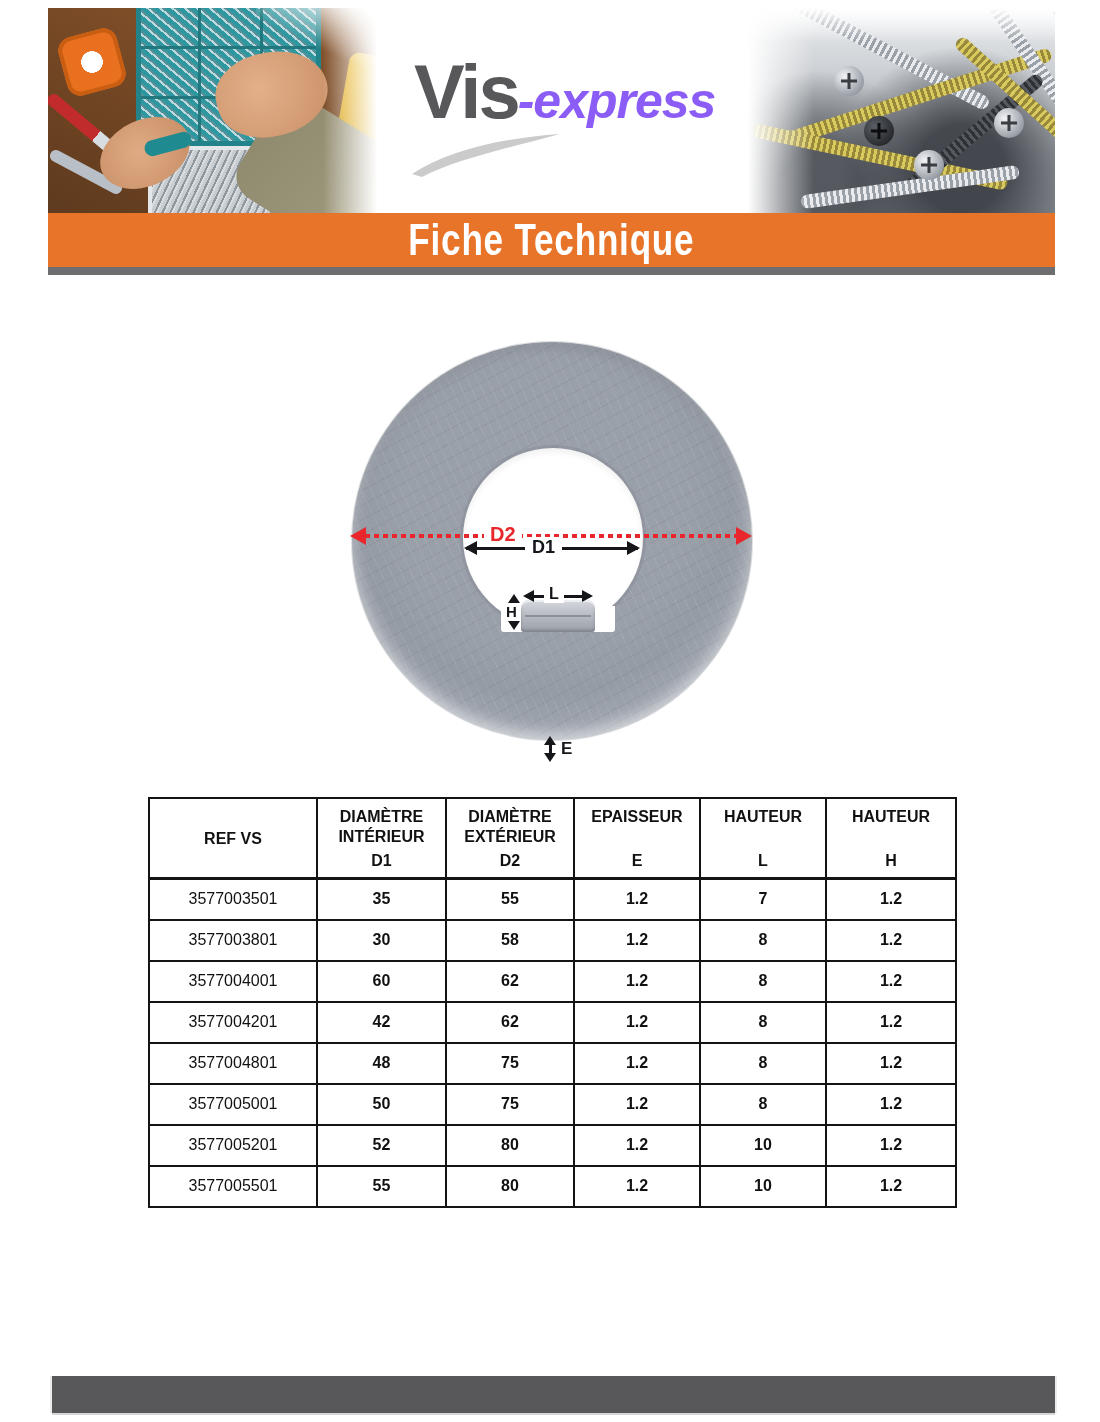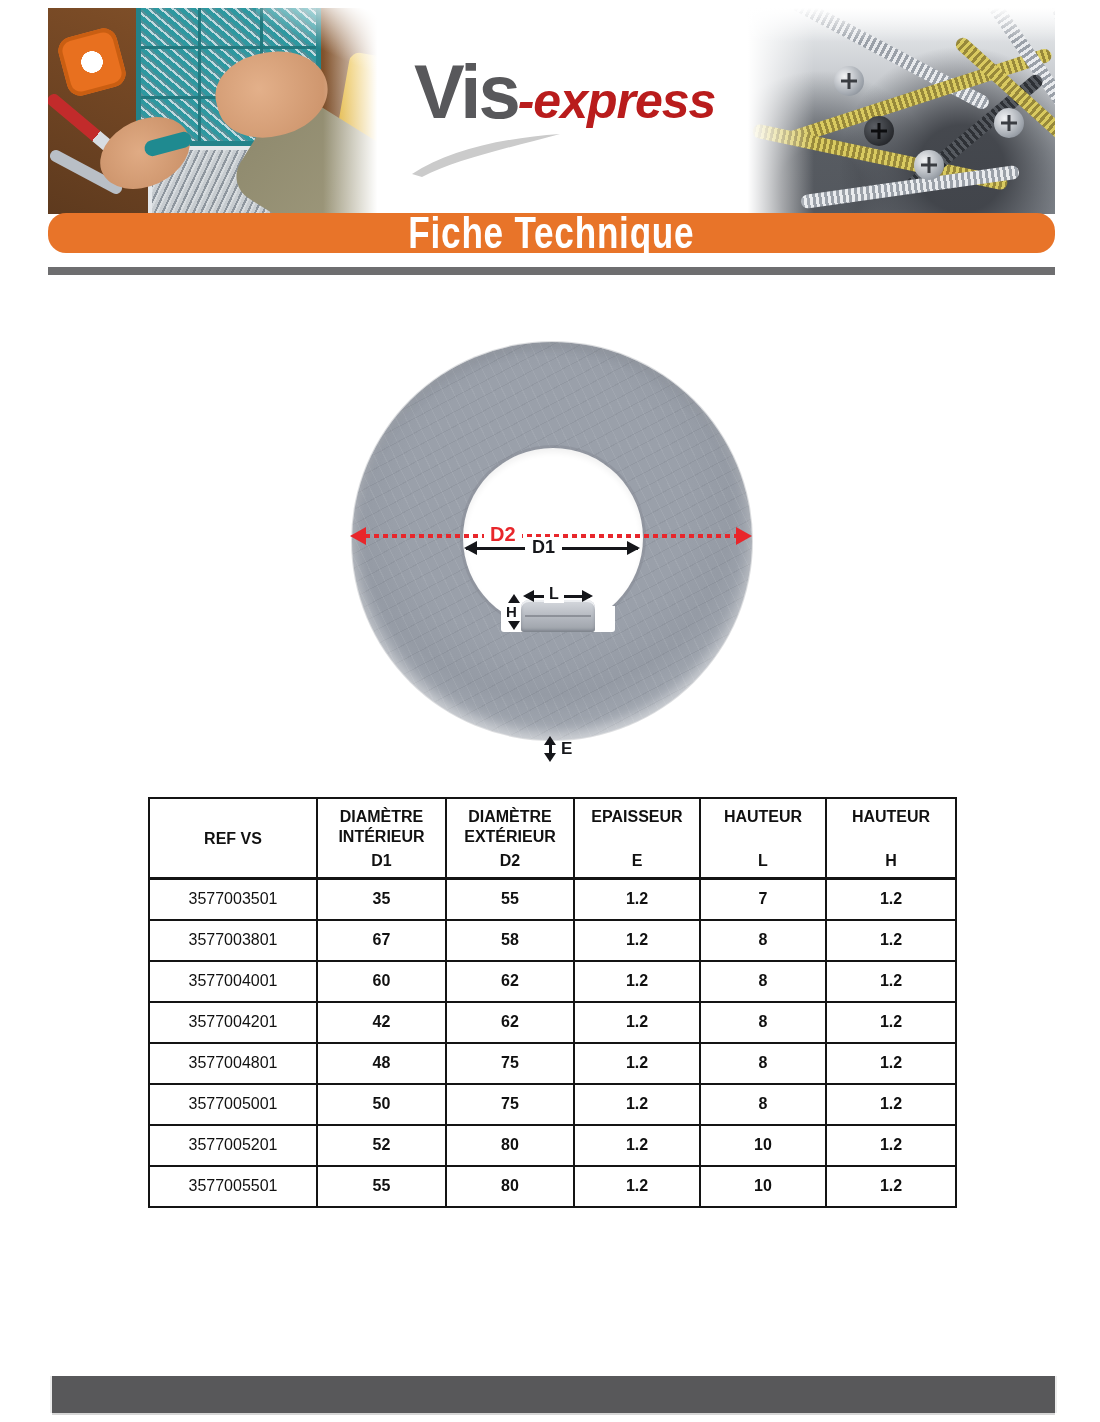--- a/index.html
+++ b/index.html
@@ -63,26 +63,26 @@
   .sh-dark::before, .sh-dark::after { background:#0c0d0f; }
   .rp-fade-left { position:absolute; left:0; top:0; width:72px; height:100%;
     background:linear-gradient(to right, #fff 8%, rgba(255,255,255,0)); }
   .rp-fade-top { position:absolute; left:0; top:0; width:100%; height:34px;
     background:linear-gradient(#fff, rgba(255,255,255,0)); }
 
   
   .logo-block { position:absolute; left:386px; top:8px; width:356px; height:206px; background:#fff; }
   .logo-line { position:absolute; left:28px; top:40px; white-space:nowrap; }
   .logo-primary { font-size:76px; font-weight:bold; color:#58585b; letter-spacing:-3px; }
-  .logo-secondary { font-size:50px; font-weight:bold; font-style:italic; color:#b91c1c; letter-spacing:-1px;margin-top:44px; }
+  .logo-secondary { font-size:50px; font-weight:bold; font-style:italic; color:#8b5cf6; letter-spacing:-1px;margin-top:44px; }
   .logo-swoosh { position:absolute; left:22px; top:118px; }
 
   
-  .banner { position:absolute; left:48px; top:213px; width:1007px; height:40px; background:#e87429;
-    display:flex; align-items:center; justify-content:center;border-radius:18px; }
+  .banner { position:absolute; left:48px; top:213px; width:1007px; height:54px; background:#e87429;
+    display:flex; align-items:center; justify-content:center; }
   .banner-title { color:#fff; font-size:45px; font-weight:bold; letter-spacing:1px; transform:scaleX(.78); }
   .banner-strip { position:absolute; left:48px; top:267px; width:1007px; height:8px; background:#6e6e70; }
 
   
   .washer { position:absolute; left:352px; top:342px; width:400px; height:398px; border-radius:50%;
     background:
       repeating-linear-gradient(64deg, rgba(255,255,255,.07) 0 1px, transparent 1px 9px),
       repeating-linear-gradient(-28deg, rgba(40,44,52,.07) 0 1px, transparent 1px 13px),
       radial-gradient(circle at 48% 42%, #9aa0aa 0 45%, #959ba5 60%, #a6acb5 78%, #c2c6cd 92%, #cdd0d6 100%);
     box-shadow: inset 0 -6px 14px rgba(255,255,255,.55), inset 0 4px 10px rgba(70,75,85,.25),
@@ -269,21 +269,21 @@
       <tr>
         <td>3577003501</td>
         <td>35</td>
         <td>55</td>
         <td>1.2</td>
         <td>7</td>
         <td>1.2</td>
       </tr>
       <tr>
         <td>3577003801</td>
-        <td>67</td>
+        <td>30</td>
         <td>58</td>
         <td>1.2</td>
         <td>8</td>
         <td>1.2</td>
       </tr>
       <tr>
         <td>3577004001</td>
         <td>60</td>
         <td>62</td>
         <td>1.2</td>

